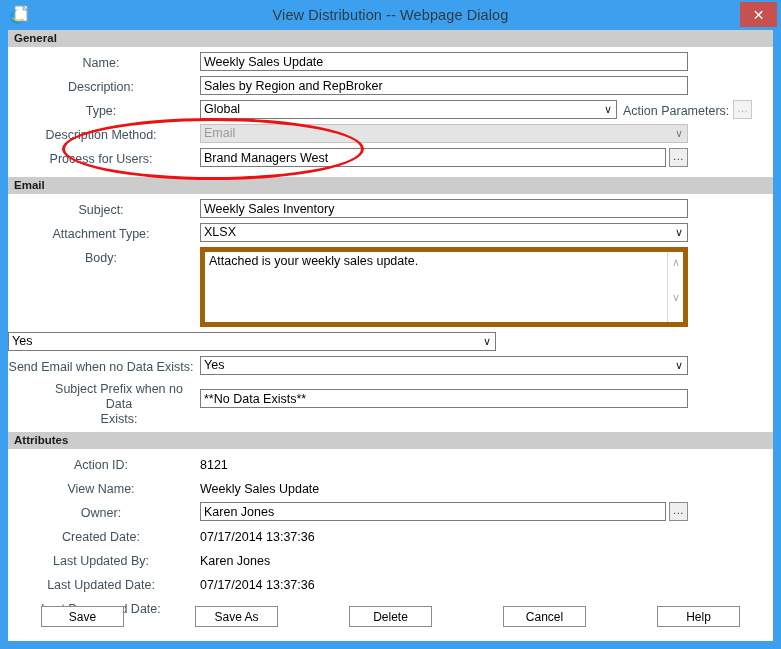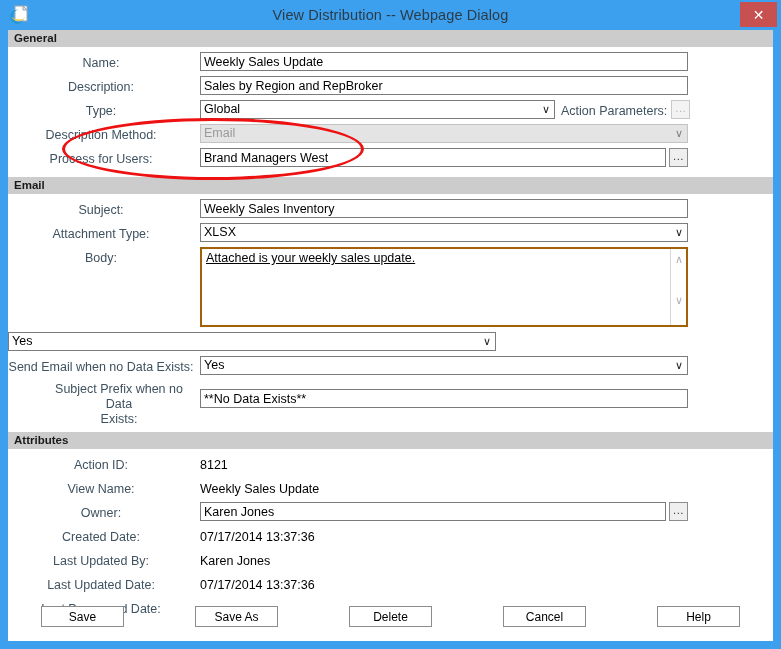--- a/index.html
+++ b/index.html
@@ -115,21 +115,21 @@
     font-family: "Liberation Sans", sans-serif;
     font-size: 12.5px;
     color: #000;
     padding: 1px 3px;
     outline: none;
   }
   .textbox.narrow { width: 466px; }
 
   .select {
     position: relative;
-    width: 355px;
+    width: 417px;
     height: 19px;
     border: 1px solid #7b7b7b;
     background: #ffffff;
     box-sizing: border-box;
     font-size: 12.5px;
     color: #000;
     line-height: 17px;
     padding-left: 3px;
     cursor: pointer;
   }
@@ -172,24 +172,23 @@
   .inline-label {
     font-size: 12.5px;
     color: #3f5260;
     padding: 4px 4px 0 6px;
   }
 
   .textarea-wrap {
     position: relative;
     width: 488px;
     height: 80px;
-    border: 2px solid #a16207;
+    border: 5px solid #a16207;
     background: #fff;
     box-sizing: border-box;
-    text-decoration: underline;
   }
   .textarea-wrap .ta-text {
     font-size: 12.5px;
     color: #000;
     padding: 2px 4px;
     line-height: 15px;
   }
   .ta-scroll {
     position: absolute;
     right: 0; top: 0;

